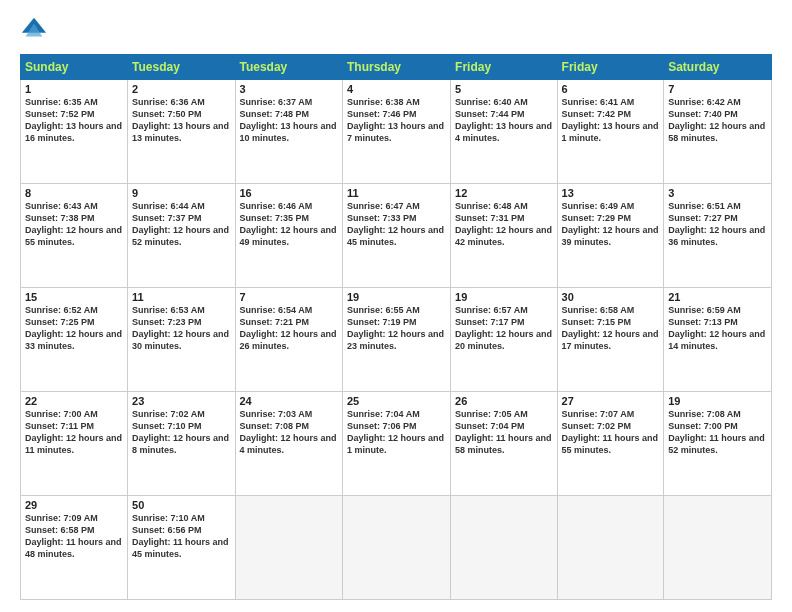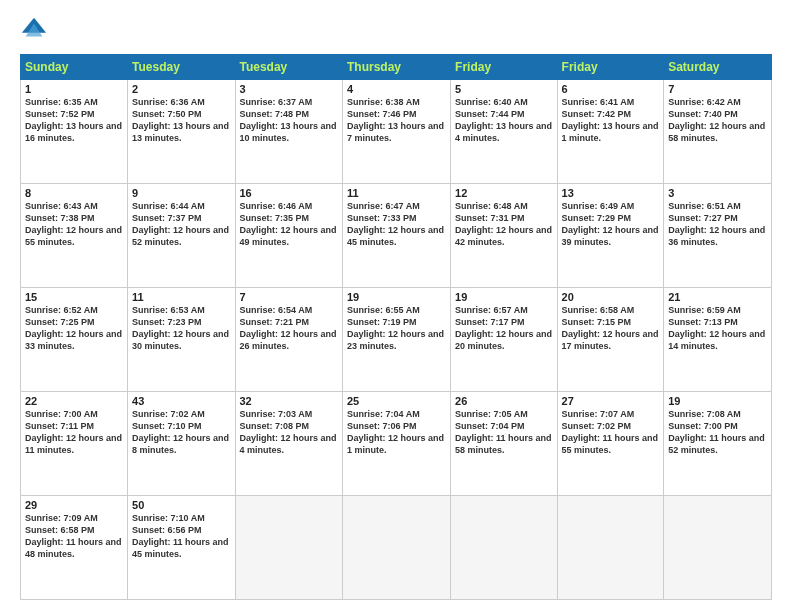--- a/index.html
+++ b/index.html
@@ -152,27 +152,27 @@
           <td><span class="day-num">12</span><span class="day-detail">Sunrise: 6:48 AM<br>Sunset: 7:31 PM<br>Daylight: 12 hours and 42 minutes.</span></td>
           <td><span class="day-num">13</span><span class="day-detail">Sunrise: 6:49 AM<br>Sunset: 7:29 PM<br>Daylight: 12 hours and 39 minutes.</span></td>
           <td><span class="day-num">3</span><span class="day-detail">Sunrise: 6:51 AM<br>Sunset: 7:27 PM<br>Daylight: 12 hours and 36 minutes.</span></td>
         </tr>
         <tr>
           <td><span class="day-num">15</span><span class="day-detail">Sunrise: 6:52 AM<br>Sunset: 7:25 PM<br>Daylight: 12 hours and 33 minutes.</span></td>
           <td><span class="day-num">11</span><span class="day-detail">Sunrise: 6:53 AM<br>Sunset: 7:23 PM<br>Daylight: 12 hours and 30 minutes.</span></td>
           <td><span class="day-num">7</span><span class="day-detail">Sunrise: 6:54 AM<br>Sunset: 7:21 PM<br>Daylight: 12 hours and 26 minutes.</span></td>
           <td><span class="day-num">19</span><span class="day-detail">Sunrise: 6:55 AM<br>Sunset: 7:19 PM<br>Daylight: 12 hours and 23 minutes.</span></td>
           <td><span class="day-num">19</span><span class="day-detail">Sunrise: 6:57 AM<br>Sunset: 7:17 PM<br>Daylight: 12 hours and 20 minutes.</span></td>
-          <td><span class="day-num">20</span><span class="day-detail">Sunrise: 6:58 AM<br>Sunset: 7:15 PM<br>Daylight: 12 hours and 17 minutes.</span></td>
+          <td><span class="day-num">30</span><span class="day-detail">Sunrise: 6:58 AM<br>Sunset: 7:15 PM<br>Daylight: 12 hours and 17 minutes.</span></td>
           <td><span class="day-num">21</span><span class="day-detail">Sunrise: 6:59 AM<br>Sunset: 7:13 PM<br>Daylight: 12 hours and 14 minutes.</span></td>
         </tr>
         <tr>
           <td><span class="day-num">22</span><span class="day-detail">Sunrise: 7:00 AM<br>Sunset: 7:11 PM<br>Daylight: 12 hours and 11 minutes.</span></td>
-          <td><span class="day-num">43</span><span class="day-detail">Sunrise: 7:02 AM<br>Sunset: 7:10 PM<br>Daylight: 12 hours and 8 minutes.</span></td>
-          <td><span class="day-num">32</span><span class="day-detail">Sunrise: 7:03 AM<br>Sunset: 7:08 PM<br>Daylight: 12 hours and 4 minutes.</span></td>
+          <td><span class="day-num">23</span><span class="day-detail">Sunrise: 7:02 AM<br>Sunset: 7:10 PM<br>Daylight: 12 hours and 8 minutes.</span></td>
+          <td><span class="day-num">24</span><span class="day-detail">Sunrise: 7:03 AM<br>Sunset: 7:08 PM<br>Daylight: 12 hours and 4 minutes.</span></td>
           <td><span class="day-num">25</span><span class="day-detail">Sunrise: 7:04 AM<br>Sunset: 7:06 PM<br>Daylight: 12 hours and 1 minute.</span></td>
           <td><span class="day-num">26</span><span class="day-detail">Sunrise: 7:05 AM<br>Sunset: 7:04 PM<br>Daylight: 11 hours and 58 minutes.</span></td>
           <td><span class="day-num">27</span><span class="day-detail">Sunrise: 7:07 AM<br>Sunset: 7:02 PM<br>Daylight: 11 hours and 55 minutes.</span></td>
           <td><span class="day-num">19</span><span class="day-detail">Sunrise: 7:08 AM<br>Sunset: 7:00 PM<br>Daylight: 11 hours and 52 minutes.</span></td>
         </tr>
         <tr>
           <td><span class="day-num">29</span><span class="day-detail">Sunrise: 7:09 AM<br>Sunset: 6:58 PM<br>Daylight: 11 hours and 48 minutes.</span></td>
           <td><span class="day-num">50</span><span class="day-detail">Sunrise: 7:10 AM<br>Sunset: 6:56 PM<br>Daylight: 11 hours and 45 minutes.</span></td>
           <td class="empty"></td>
           <td class="empty"></td>

